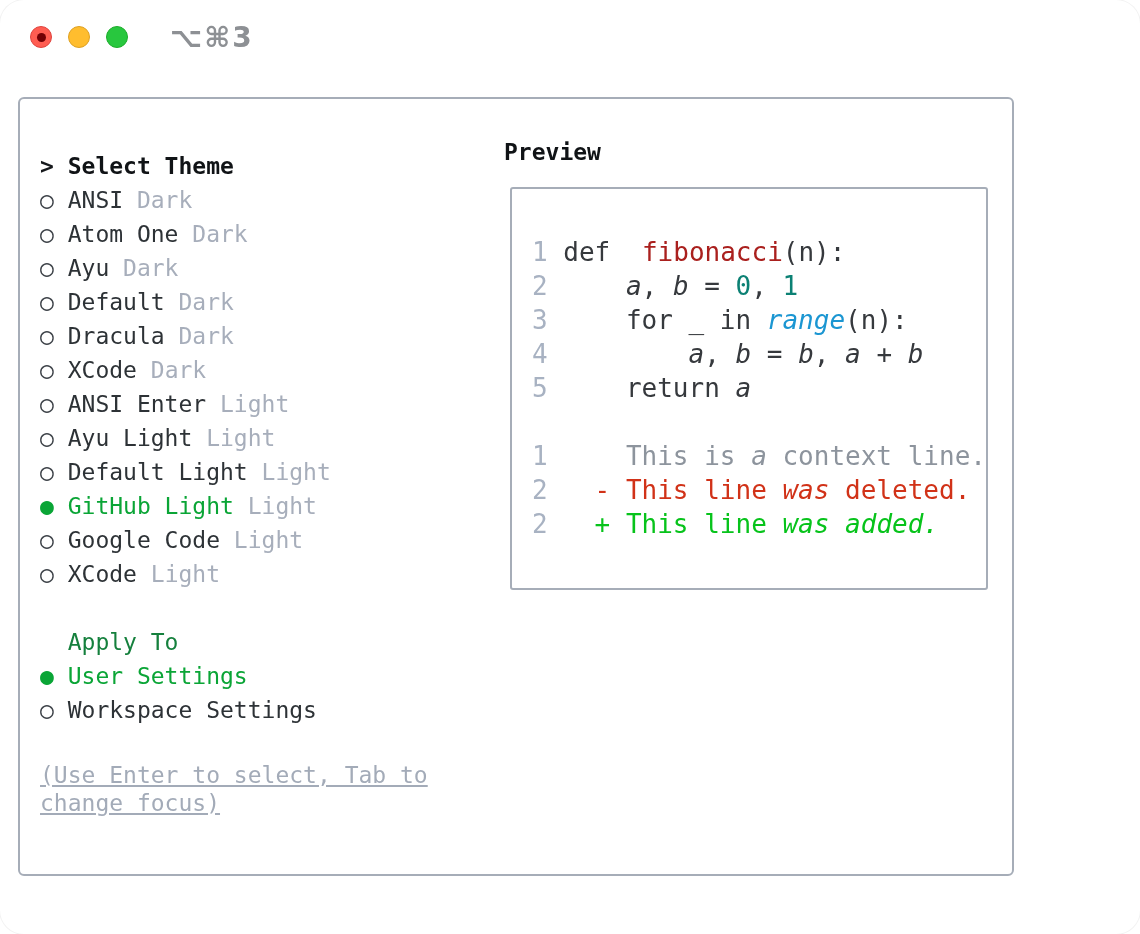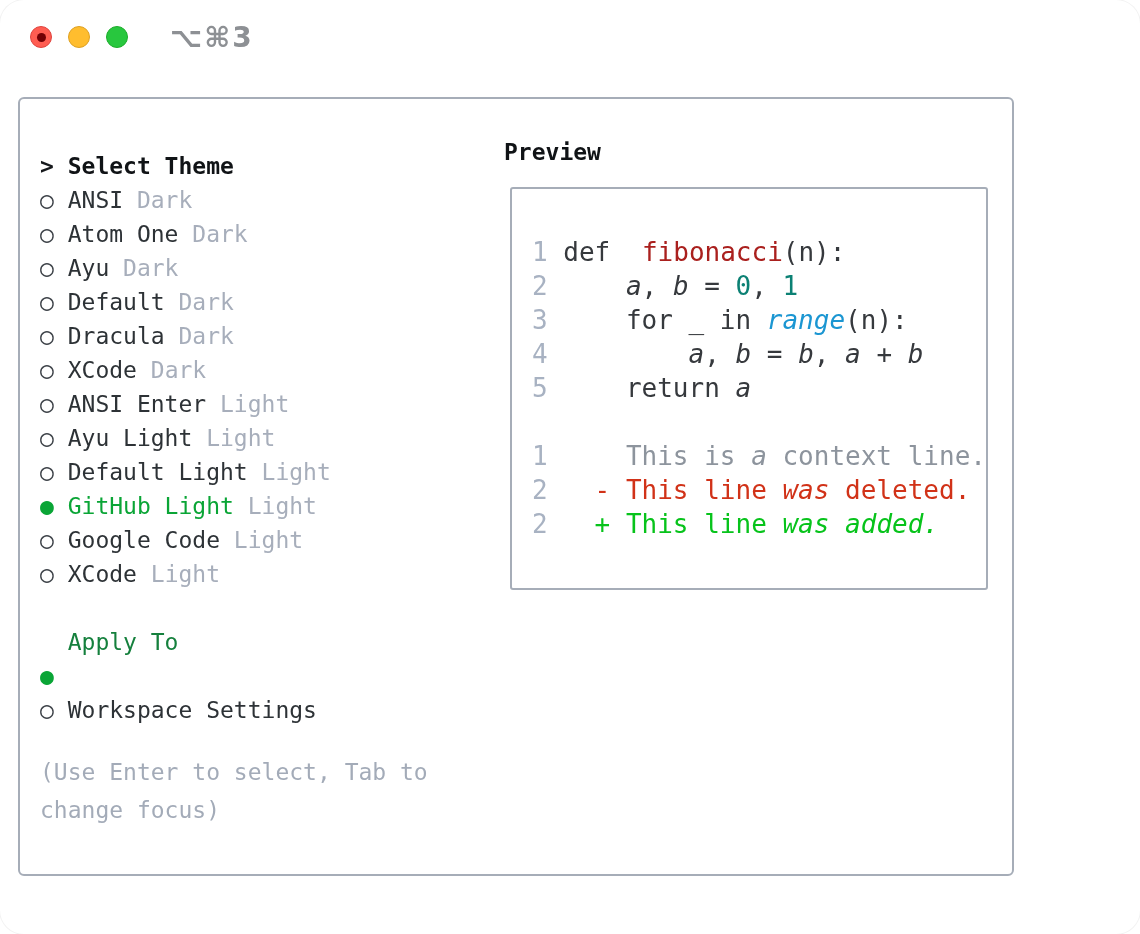--- a/index.html
+++ b/index.html
@@ -35,21 +35,21 @@
   .row { display:flex; align-items:center; height:34px; white-space:pre; }
   .marker { display:inline-block; width:2ch; color:#3f444a; }
   .marker.cursor { font-weight:bold; color:#16191c; }
   .marker.sel { color:var(--accent_green); }
   .hdr { font-weight:bold; color:#101316; }
   .hdr2 { color:#15803d; }
   .item-label { color:var(--text_dark); }
   .item-label.sel { color:var(--accent_green); }
   .tag { color:var(--tag_gray); margin-left:1ch; }
   .sect-gap { height:34px; }
-  .hint { margin-top:26px; color:var(--hint_gray); width:28.6ch; line-height:38px; }
+  .hint { margin-top:34px; color:var(--hint_gray); width:28.6ch; line-height:28px;text-decoration:underline; }
 
   
   .preview-hdr { height:34px; font-weight:bold; color:#101316; }
   .preview-box {
     margin:18px 0 0 6px; width:478px; height:403px;
     border:2px solid var(--border_gray); border-radius:3px;
     padding:46px 0 0 20px; background:#fff;
     font-size:26px; line-height:34px; overflow:hidden;
   }
   .pline { display:flex; min-height:34px; white-space:pre; }
@@ -100,21 +100,21 @@
         </div>
 
       <div class="sect-gap"></div>
 
       <div class="row">
         <span class="marker"> </span>
         <span class="hdr2">Apply To</span>
       </div>
 
       <div id="apply-list">
-          <div class="row"><span class="marker sel">●</span></div>
+          <div class="row"><span class="marker sel">●</span><span class="item-label sel">User Settings</span></div>
           <div class="row"><span class="marker">○</span><span class="item-label">Workspace Settings</span></div>
         </div>
 
       <div class="hint">(Use Enter to select, Tab to change focus)</div>
     </div>
 
     <div class="col-right">
       <div class="preview-hdr">Preview</div>
       <div id="preview-box" class="preview-box">
           <div class="pline"><span class="ln">1</span><span class="lc"><span class="tk-code">def </span><span class="tk-func">fibonacci</span><span class="tk-code">(n):</span></span></div>

